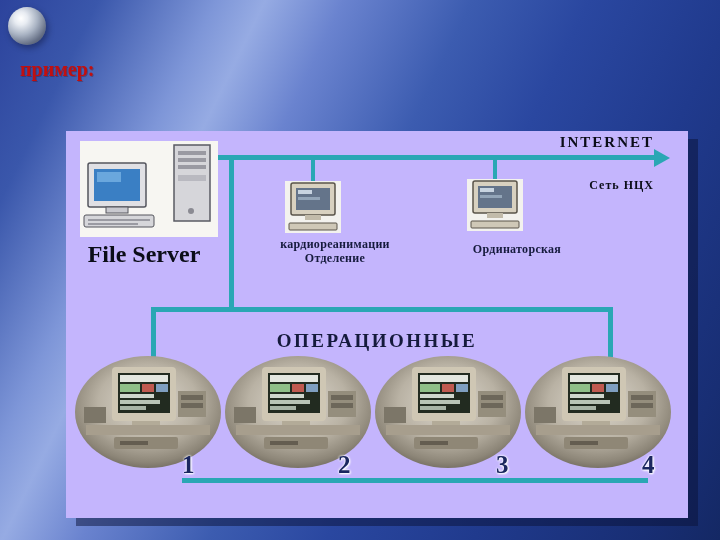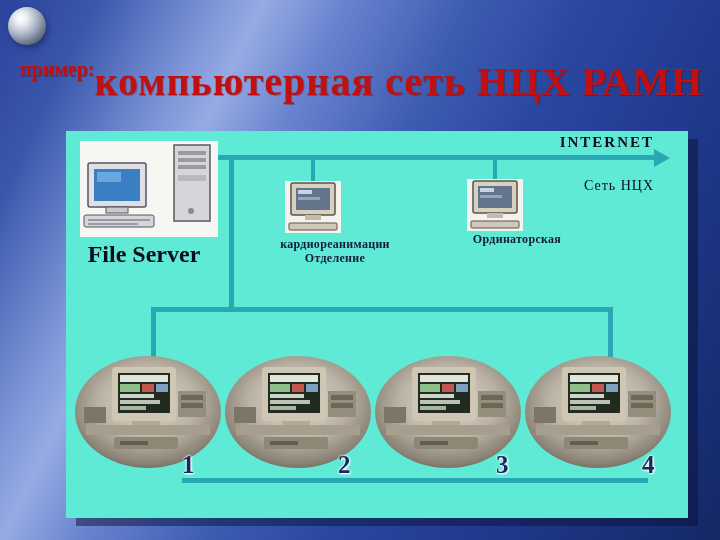--- a/index.html
+++ b/index.html
@@ -22,37 +22,37 @@
   }
   .title-prefix{
     font-size:20px;font-weight:bold;color:var(--title-red,#c20f0f);
     text-shadow:1px 1px 0 rgba(80,0,0,0.3);
   }
   .title-main{
     font-size:40px;font-weight:bold;color:var(--title-red,#c20f0f);
     letter-spacing:1px;text-shadow:1px 1px 0 rgba(80,0,0,0.3);
   }
   .panel{
-    position:absolute;left:66px;top:131px;width:622px;height:387px;background:#5eead4;
+    position:absolute;left:66px;top:131px;width:622px;height:387px;background:#c4b5fd;
     box-shadow:10px 8px 0 rgba(10,18,56,0.5);
   }
   .tline{position:absolute;background:var(--teal,#2aa7b4);}
   .top-bus{left:137px;top:24px;width:452px;height:5px;}
   .arrowhead{
     position:absolute;left:588px;top:18px;width:0;height:0;
     border-top:9px solid transparent;border-bottom:9px solid transparent;
     border-left:16px solid var(--teal,#2aa7b4);
   }
   .internet-label{
     position:absolute;left:468px;top:3px;width:120px;text-align:right;
     font-size:15px;font-weight:bold;letter-spacing:2px;color:var(--label-black,#0b0d18);
   }
   .nch-label{
     position:absolute;left:500px;top:47px;width:88px;text-align:right;
-    font-size:14px;font-weight:normal;letter-spacing:1px;color:var(--label-black,#0b0d18);
+    font-size:12px;font-weight:bold;letter-spacing:1px;color:var(--label-black,#0b0d18);
   }
   .file-server-icon{position:absolute;left:14px;top:10px;width:138px;height:96px;}
   .fs-label{
     position:absolute;left:8px;top:110px;width:140px;text-align:center;
     font-size:24px;font-weight:bold;color:var(--label-black,#0b0d18);
   }
   .stub{position:absolute;background:var(--teal,#2aa7b4);width:4px;}
   .stub-ward1{left:245px;top:24px;height:28px;}
   .stub-ward2{left:427px;top:24px;height:26px;}
   .trunk{left:163px;top:24px;width:5px;height:157px;}
@@ -60,21 +60,21 @@
   .stub-end-left{left:85px;top:176px;width:5px;height:50px;}
   .stub-end-right{left:542px;top:176px;width:5px;height:50px;}
   .ward-icon{position:absolute;width:56px;height:52px;}
   .ward1-icon{left:219px;top:50px;}
   .ward2-icon{left:401px;top:48px;}
   .ward-label{
     position:absolute;text-align:center;font-size:12px;font-weight:bold;
     line-height:14px;color:var(--label-dark,#151a3c);letter-spacing:0.3px;
   }
   .ward1-label{left:185px;top:106px;width:168px;}
-  .ward2-label{left:381px;top:101px;width:140px;}
+  .ward2-label{left:381px;top:111px;width:140px;}
   .oper-label{
     position:absolute;left:0;top:199px;width:100%;text-align:center;
     font-size:19px;font-weight:bold;letter-spacing:2.5px;color:var(--label-dark,#151a3c);
   }
   .ovals{position:absolute;left:8px;top:224px;display:flex;gap:2px;}
   .oval{width:148px;height:114px;}
   .oval svg{display:block;width:100%;height:100%;}
   .num{
     position:absolute;top:320px;z-index:3;font-size:25px;font-weight:bold;
     color:#1b2760;text-shadow:0 0 3px #fff,0 0 2px #fff,1px 1px 2px #fff;
@@ -83,21 +83,20 @@
   .bottom-bus{left:116px;top:347px;width:466px;height:5px;z-index:2;}
   svg{overflow:visible;}
 </style>
 </head>
 <body>
 
 <div class="sphere"></div>
 
 <div class="title-row">
   <span class="title-prefix">пример:</span>
-  <span class="title-main">компьютерная сеть НЦХ РАМН</span>
 </div>
 
 <div class="panel">
 
   <svg width="0" height="0" style="position:absolute" aria-hidden="true">
     <defs>
       <radialGradient id="ovg" cx="50%" cy="42%" r="62%">
         <stop offset="0%" stop-color="#ded9cf"></stop>
         <stop offset="55%" stop-color="#b9b2a4"></stop>
         <stop offset="85%" stop-color="#8d8678"></stop>
@@ -163,20 +162,21 @@
       <rect x="4" y="42" width="48" height="7" rx="1" fill="#cfc8b7" stroke="#5a544a" stroke-width="1"></rect>
     </svg>
   </div>
   <div class="ward-label ward2-label">Ординаторская</div>
 
   <div class="stub trunk"></div>
   <div class="tline mid-bus"></div>
   <div class="stub stub-end-left"></div>
   <div class="stub stub-end-right"></div>
 
+  <div class="oper-label">ОПЕРАЦИОННЫЕ</div>
 
   <div class="ovals">
     <div class="oval">
       <svg viewBox="0 0 148 114">
         <ellipse cx="74" cy="57" rx="73" ry="56" fill="url(#ovg)"></ellipse>
         <g clip-path="url(#ovc)">
           <rect x="10" y="52" width="22" height="16" fill="#7c7668"></rect>
           <rect x="38" y="12" width="64" height="54" rx="4" fill="#cfc7b4"></rect>
           <rect x="44" y="18" width="52" height="40" fill="#222b20"></rect>
           <rect x="46" y="20" width="48" height="7" fill="#e3e6df"></rect>

